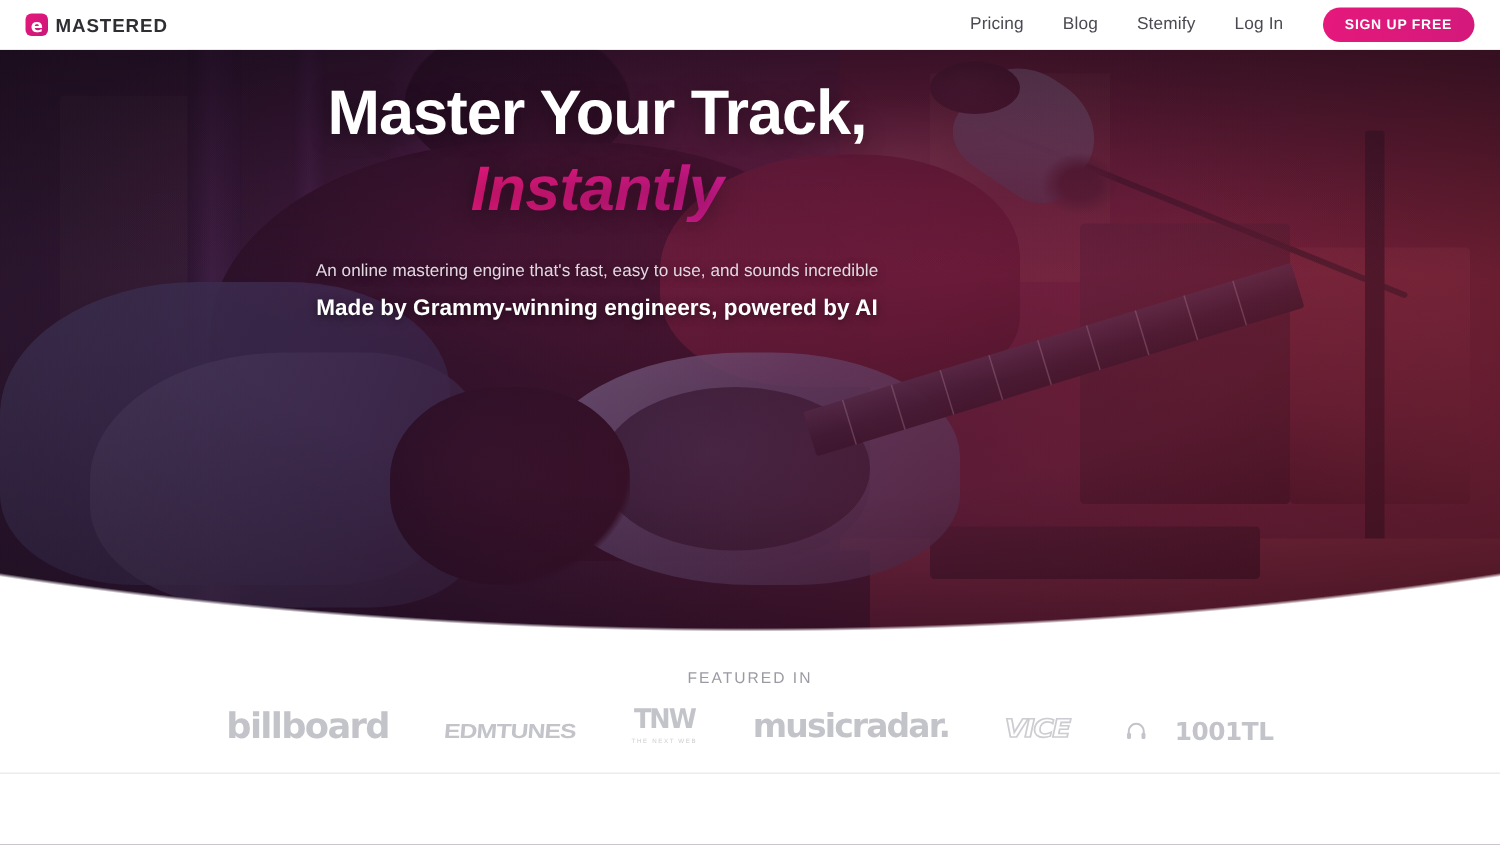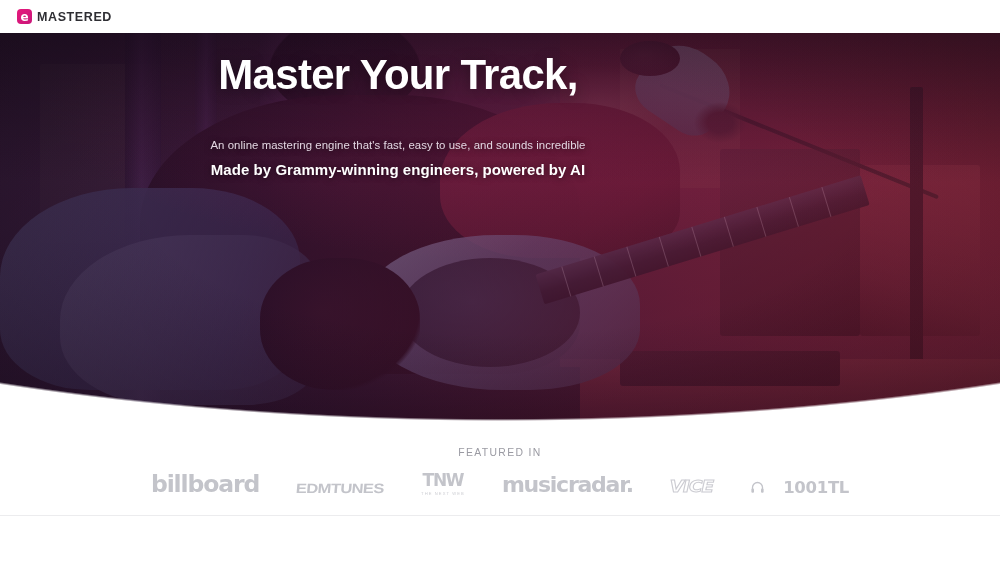--- a/index.html
+++ b/index.html
@@ -176,21 +176,21 @@
   }
   .headline-accent {
     display:block; margin-top:6px;
     font-size:42px; font-weight:700; font-style:italic;
     letter-spacing:-0.5px;
     background:linear-gradient(96deg,#ff1f86 0%,#e8197f 42%,#b01ea8 88%);
     -webkit-background-clip:text; background-clip:text;
     -webkit-text-fill-color:transparent; color:transparent;
   }
   .sub-1 {
-    margin-top:41px; font-size:11.4px; color:#e3d7e2;
+    margin-top:27px; font-size:11.4px; color:#e3d7e2;
     letter-spacing:.05px; text-shadow:0 1px 6px rgba(0,0,0,.5);
   }
   .sub-2 {
     margin-top:10px; font-size:15px; font-weight:700; color:#ffffff;
     letter-spacing:.05px; text-shadow:0 1px 6px rgba(0,0,0,.5);
   }
 
   
   .featured {
     position:absolute; top:430px; left:0; width:1000px; height:85px;
@@ -250,20 +250,27 @@
     background:#ffffff;
   }
 </style>
 </head>
 <body>
 
 <div class="navbar">
   <div class="brand">
     <span class="brand-mark">e</span>
     <span class="brand-name">MASTERED</span>
+  </div>
+  <div class="nav-right">
+    <a class="nav-link">Pricing</a>
+    <a class="nav-link">Blog</a>
+    <a class="nav-link">Stemify</a>
+    <a class="nav-link">Log In</a>
+    <button class="cta-pill">SIGN UP FREE</button>
   </div>
 </div>
 
 <div class="hero">
   <div class="hero-photo">
     <div class="ph ph-wall-l"></div>
     <div class="ph ph-wall-m"></div>
     <div class="ph ph-wall-r"></div>
     <div class="ph ph-pane-1"></div>
     <div class="ph ph-pane-2"></div>
@@ -302,20 +309,21 @@
     <div class="ph ph-hand"></div>
     <div class="hero-tint-a"></div>
     <div class="hero-tint-b"></div>
     <div class="hero-topshade"></div>
     <div class="hero-vignette"></div>
   </div>
 
   <div class="hero-copy">
     <h1 class="headline">
       <span>Master Your Track,</span>
+      <span class="headline-accent">Instantly</span>
     </h1>
     <p class="sub-1">An online mastering engine that's fast, easy to use, and sounds incredible</p>
     <p class="sub-2">Made by Grammy-winning engineers, powered by AI</p>
   </div>
 </div>
 
 <div class="featured">
   <div class="featured-label">FEATURED IN</div>
   <div class="logo-row">
 

